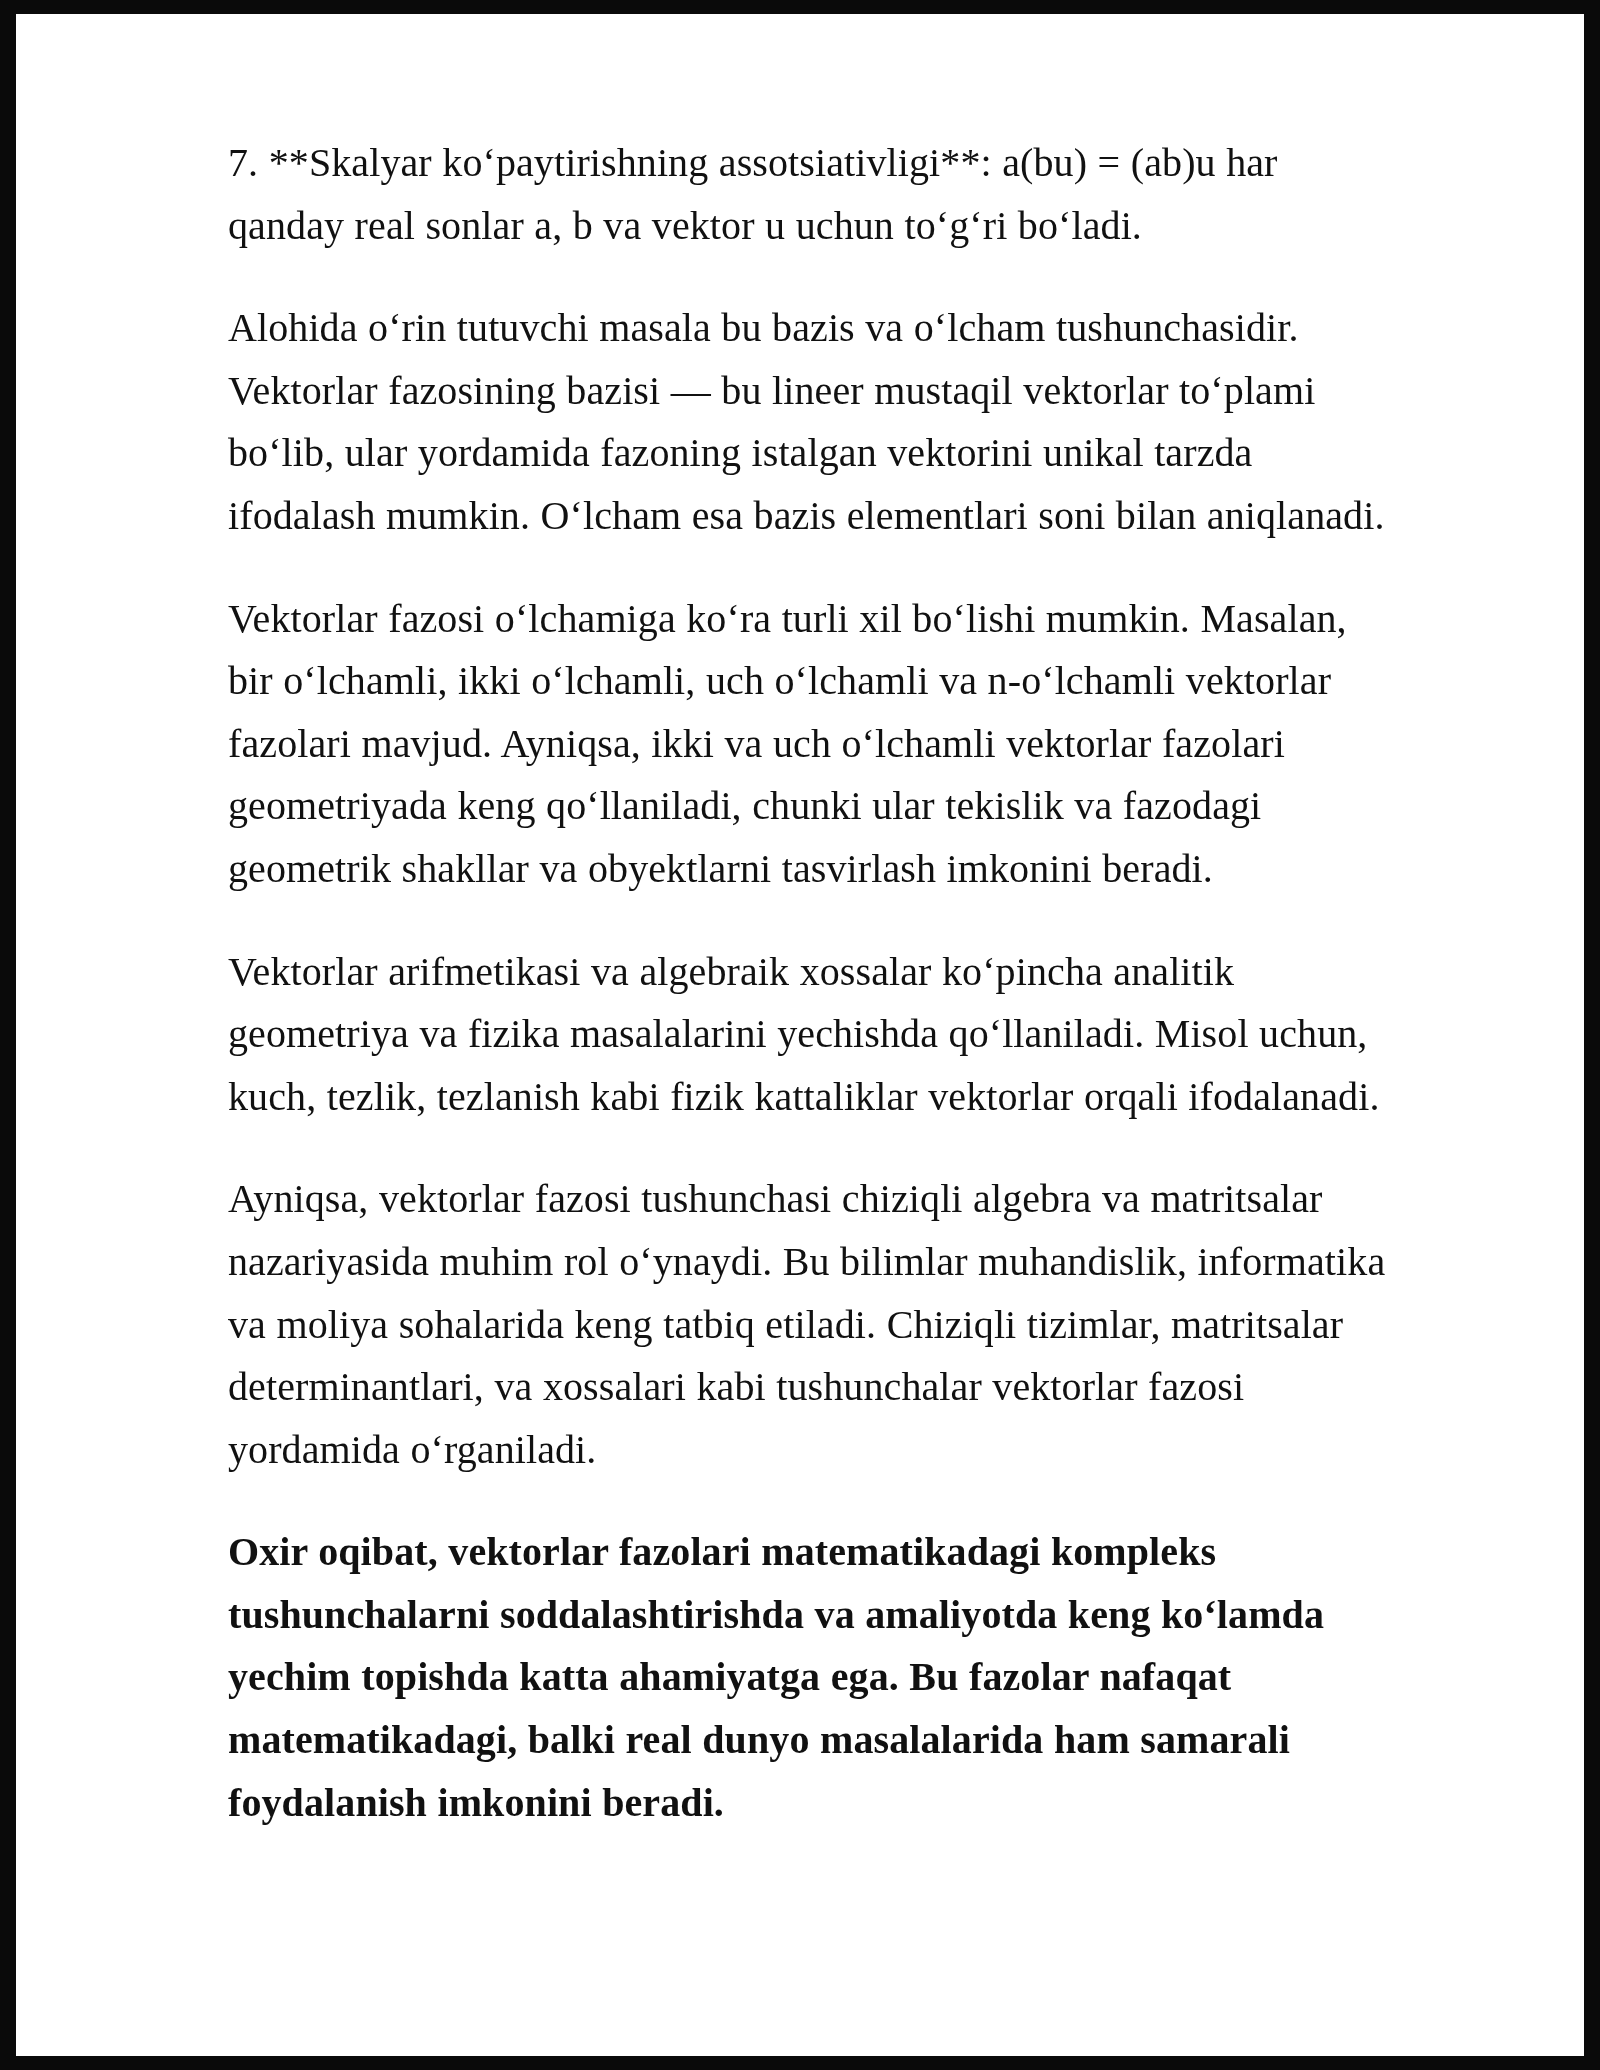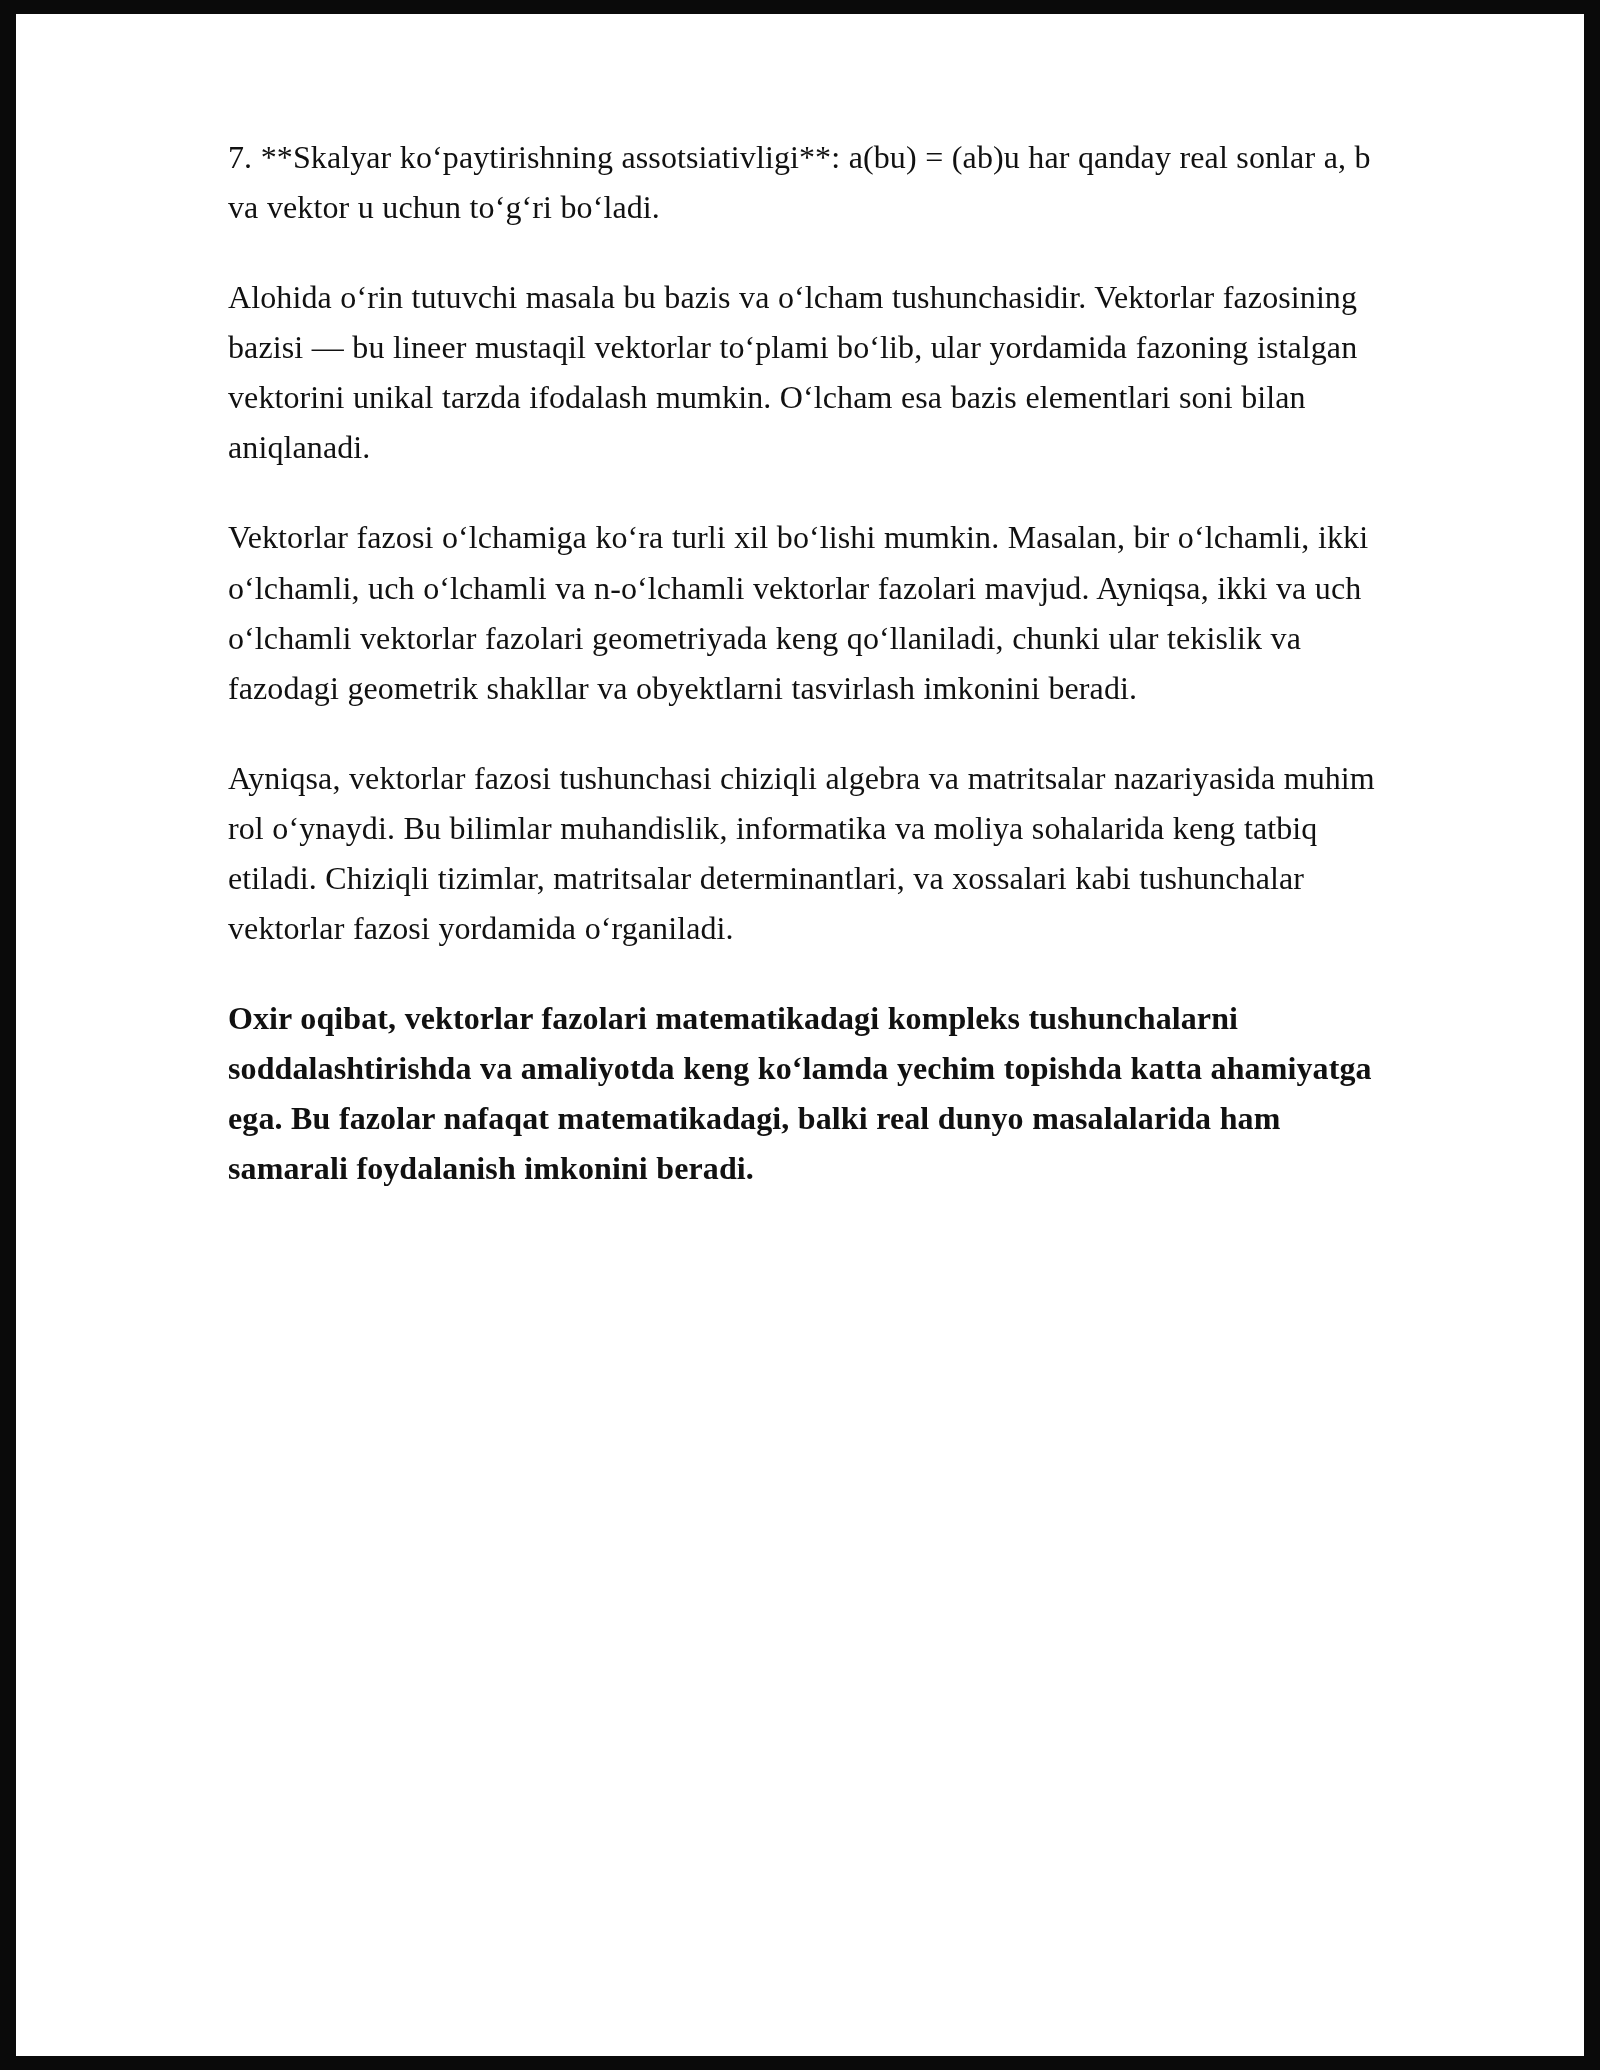--- a/index.html
+++ b/index.html
@@ -27,21 +27,21 @@
   }
 
   .page-body {
     box-sizing: border-box;
     padding: 118px 190px 0 212px;
     width: 100%;
   }
 
   .doc-paragraph {
     font-family: "Liberation Serif", "DejaVu Serif", serif;
-    font-size: 32px;
+    font-size: 40px;
     line-height: 1.565;
     color: #111111;
     margin: 0 0 40px 0;
     text-align: left;
     letter-spacing: 0.1px;
     word-spacing: 0.4px;
     -webkit-font-smoothing: antialiased;
   }
 
   .doc-paragraph:last-child {
@@ -62,20 +62,21 @@
     <div class="page-body">
 
       <p class="doc-paragraph numbered">7. **Skalyar ko‘paytirishning assotsiativligi**: a(bu) = (ab)u har qanday real sonlar a, b va vektor u uchun to‘g‘ri bo‘ladi.</p>
 
 
 
       <p class="doc-paragraph">Alohida o‘rin tutuvchi masala bu bazis va o‘lcham tushunchasidir. Vektorlar fazosining bazisi — bu lineer mustaqil vektorlar to‘plami bo‘lib, ular yordamida fazoning istalgan vektorini unikal tarzda ifodalash mumkin. O‘lcham esa bazis elementlari soni bilan aniqlanadi.</p>
 
       <p class="doc-paragraph">Vektorlar fazosi o‘lchamiga ko‘ra turli xil bo‘lishi mumkin. Masalan, bir o‘lchamli, ikki o‘lchamli, uch o‘lchamli va n-o‘lchamli vektorlar fazolari mavjud. Ayniqsa, ikki va uch o‘lchamli vektorlar fazolari geometriyada keng qo‘llaniladi, chunki ular tekislik va fazodagi geometrik shakllar va obyektlarni tasvirlash imkonini beradi.</p>
 
+      <p class="doc-paragraph">Vektorlar arifmetikasi va algebraik xossalar ko‘pincha analitik geometriya va fizika masalalarini yechishda qo‘llaniladi. Misol uchun, kuch, tezlik, tezlanish kabi fizik kattaliklar vektorlar orqali ifodalanadi.</p>
 
       <p class="doc-paragraph">Ayniqsa, vektorlar fazosi tushunchasi chiziqli algebra va matritsalar nazariyasida muhim rol o‘ynaydi. Bu bilimlar muhandislik, informatika va moliya sohalarida keng tatbiq etiladi. Chiziqli tizimlar, matritsalar determinantlari, va xossalari kabi tushunchalar vektorlar fazosi yordamida o‘rganiladi.</p>
 
       <p class="doc-paragraph">Oxir oqibat, vektorlar fazolari matematikadagi kompleks tushunchalarni soddalashtirishda va amaliyotda keng ko‘lamda yechim topishda katta ahamiyatga ega. Bu fazolar nafaqat matematikadagi, balki real dunyo masalalarida ham samarali foydalanish imkonini beradi.</p>
 
     </div>
   </div>
 </div>
 
 </body></html>

